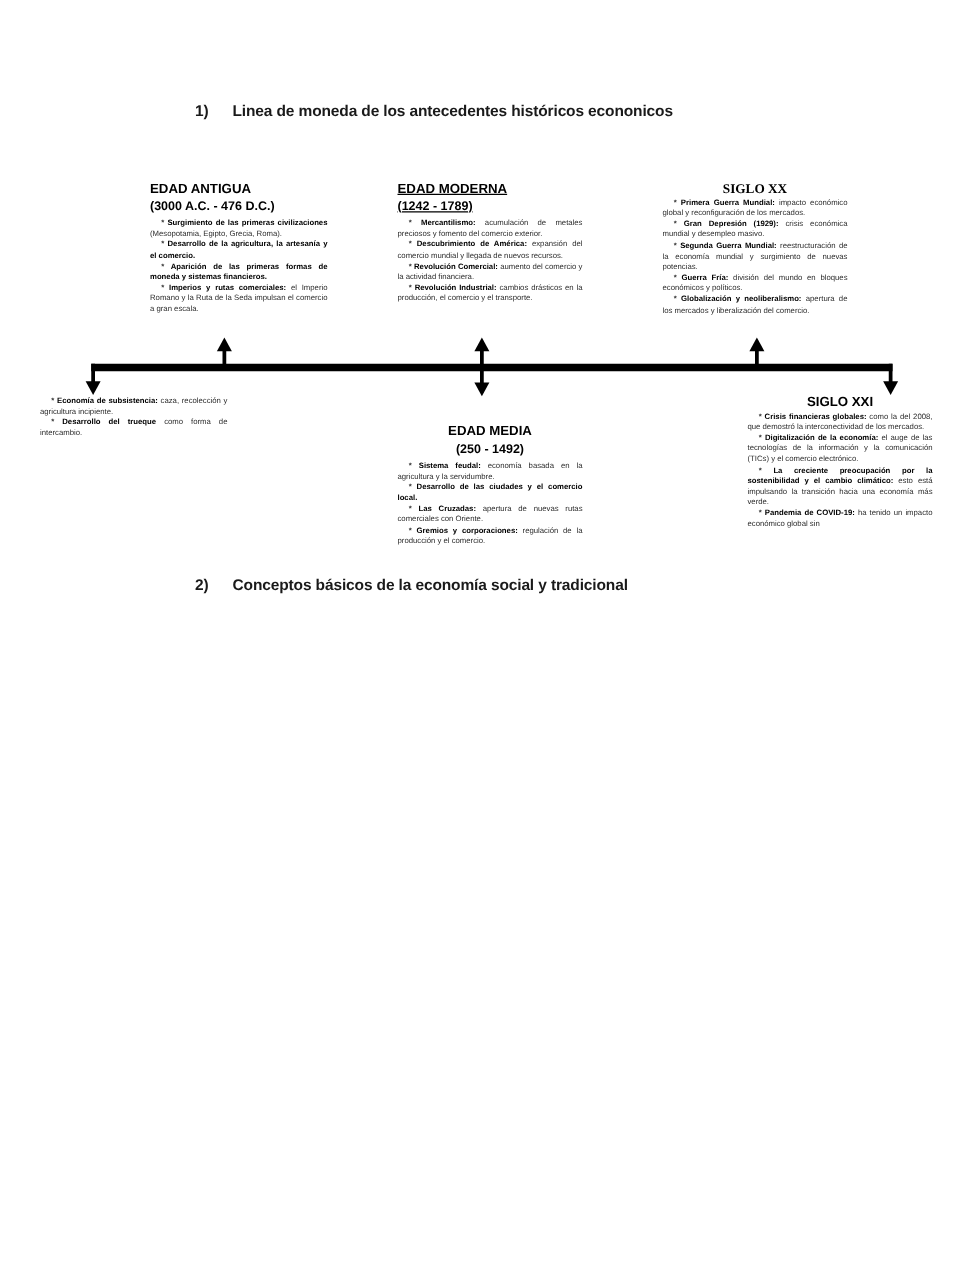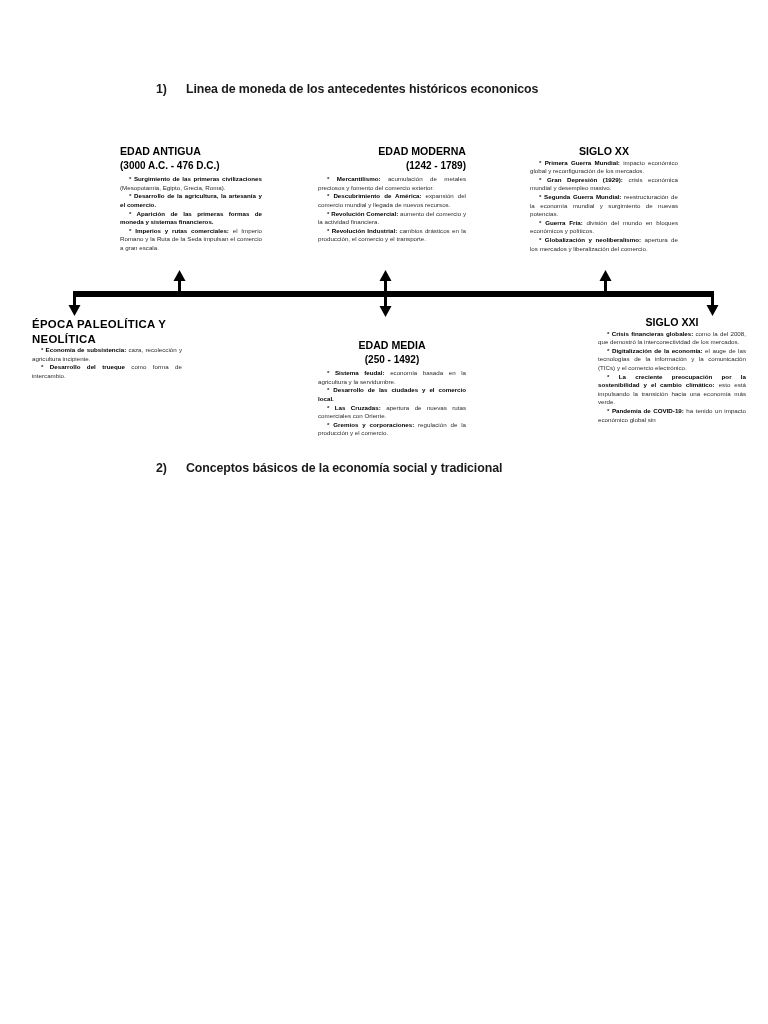--- a/index.html
+++ b/index.html
@@ -70,25 +70,25 @@
 
   
   #era-antigua  { left: 120px; top: 145px; width: 142px; }
   #era-moderna  { left: 318px; top: 145px; width: 148px; }
   #era-sigloxx  { left: 530px; top: 145px; width: 148px; }
   
   #era-paleolitica { left: 32px;  top: 317px; width: 150px; }
   #era-media       { left: 318px; top: 318px; width: 148px; margin-top: 21px; }
   #era-sigloxxi    { left: 598px; top: 316px; width: 148px; }
 
-  #era-sigloxx .era-title { text-align: center; }
+  #era-sigloxx .era-title { text-align: center; font-family: Liberation Serif, serif; }
   #era-media .era-title,
   #era-media .era-range { text-align: center; }
   #era-moderna .era-title,
-  #era-moderna .era-range { text-align: right; }
+  #era-moderna .era-range { text-align: left; text-decoration: underline; }
   #era-antigua .era-title,
   #era-antigua .era-range { text-align: left; }
   #era-sigloxxi .era-title { text-align: center; }
   #era-paleolitica .era-title {
     font-size: 11.4px;
     line-height: 14.5px;
     letter-spacing: 0.3px;
   }
 </style>
 </head>
@@ -165,21 +165,20 @@
     <div class="era-body">
         <p class="era-item"><span class="star">* </span><b>Primera Guerra Mundial:</b><span> impacto económico global y reconfiguración de los mercados.</span></p>
         <p class="era-item"><span class="star">* </span><b>Gran Depresión (1929):</b><span> crisis económica mundial y desempleo masivo.</span></p>
         <p class="era-item"><span class="star">* </span><b>Segunda Guerra Mundial:</b><span> reestructuración de la economía mundial y surgimiento de nuevas potencias.</span></p>
         <p class="era-item"><span class="star">* </span><b>Guerra Fría:</b><span> división del mundo en bloques económicos y políticos.</span></p>
         <p class="era-item"><span class="star">* </span><b>Globalización y neoliberalismo:</b><span> apertura de los mercados y liberalización del comercio.</span></p>
       </div>
   </div>
 
   <div class="era" id="era-paleolitica">
-    <div class="era-title">ÉPOCA  PALEOLÍTICA Y NEOLÍTICA</div>
     <div class="era-body">
         <p class="era-item"><span class="star">* </span><b>Economía de subsistencia:</b><span> caza, recolección y agricultura incipiente.</span></p>
         <p class="era-item"><span class="star">* </span><b>Desarrollo del trueque</b><span> como forma de intercambio.</span></p>
       </div>
   </div>
 
   <div class="era" id="era-media">
     <div class="era-title">EDAD MEDIA</div>
     <div class="era-range">(250 - 1492)</div>
     <div class="era-body">

